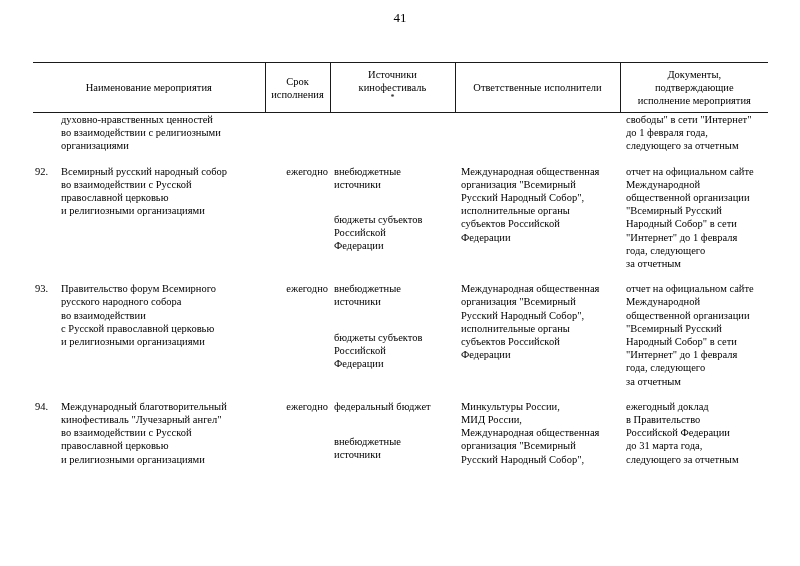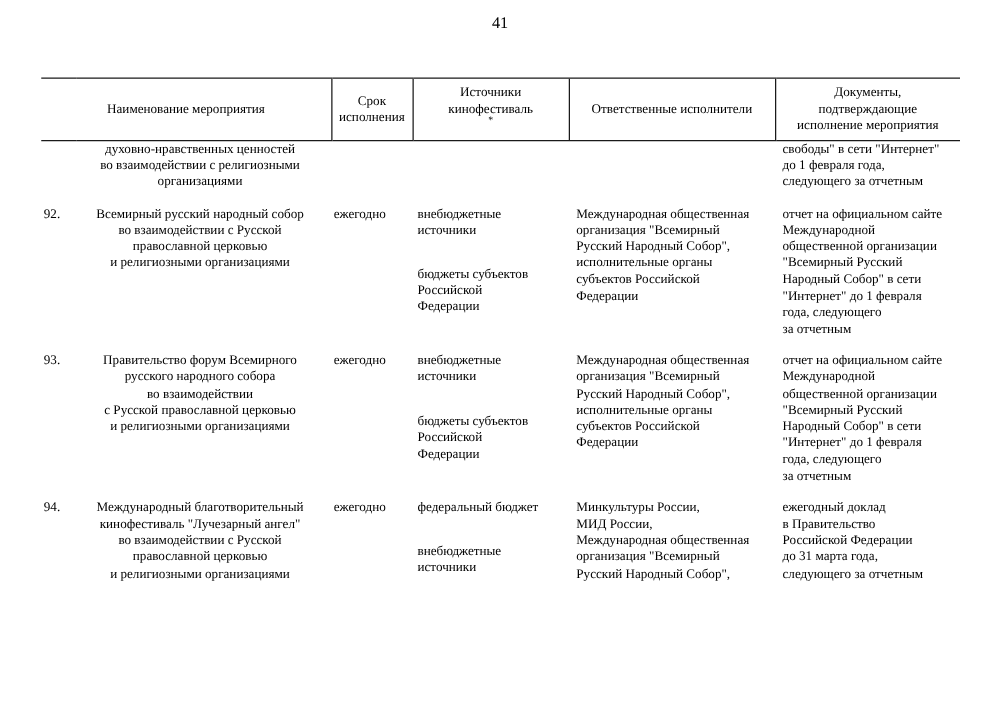--- a/index.html
+++ b/index.html
@@ -74,22 +74,22 @@
   }
 
   .spacer-row td { height: 12px; padding: 0; line-height: 0; font-size: 0; }
 
   .cell-num {
     text-align: left;
     padding-left: 2px;
     padding-right: 2px;
     white-space: nowrap;
   }
-  .cell-name  { text-align: center;   padding-right: 6px; }
-  .cell-term  { text-align: left; padding: 0 2px; }
+  .cell-name  { text-align: left;   padding-right: 6px; }
+  .cell-term  { text-align: right; padding: 0 2px; }
   .cell-src   { text-align: left; padding: 0 4px; }
   .cell-resp  { text-align: left;   padding: 0 4px 0 6px; }
   .cell-docs  { text-align: left;   padding: 0 2px 0 6px; }
 
   .blk { margin: 0; }
   .blk + .blk { margin-top: 22px; }
 
   .line { display: block; white-space: pre; }
 
   .footnote-mark {

